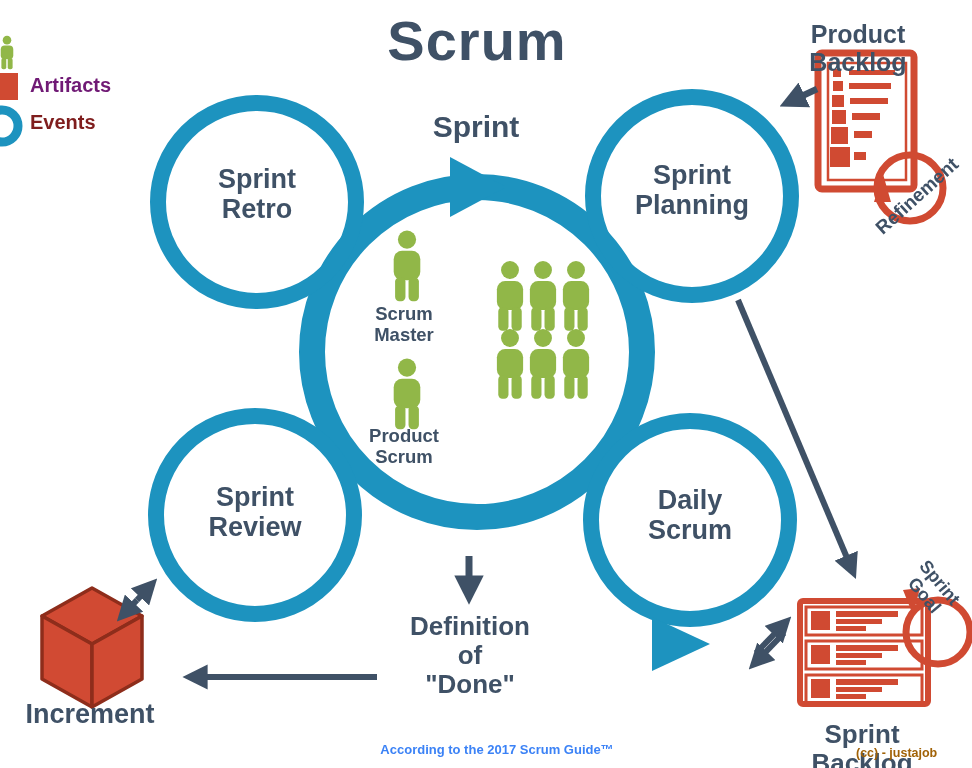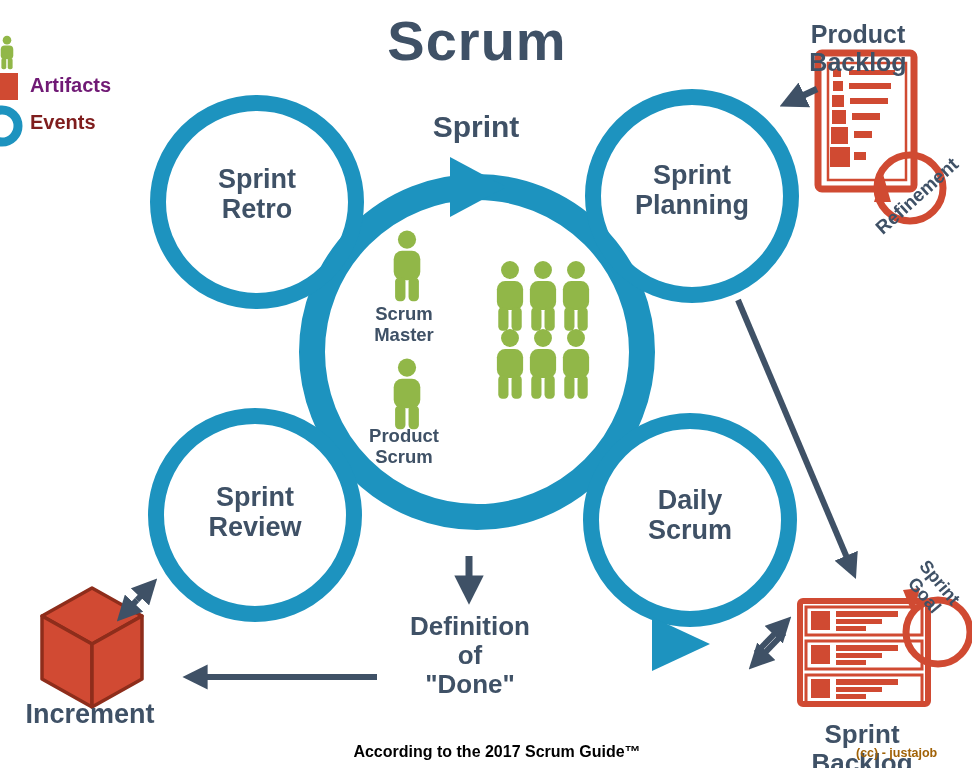--- a/index.html
+++ b/index.html
@@ -157,16 +157,16 @@
   <div class="lbl" style="left:858px;top:20px;font-size:25px;">Product Backlog</div>
   <div class="lbl" style="left:862px;top:720px;font-size:26px;">Sprint Backlog</div>
   <div class="lbl" style="left:90px;top:699px;font-size:27px;">Increment</div>
 
   <div class="lbl rot" style="left:917px;top:196px;font-size:19px;">Refinement</div>
   <div class="lbl rot2" style="left:932px;top:589px;font-size:18px;">Sprint Goal</div>
   <div class="lbl" style="left:470px;top:612px;font-size:26px;">Definition
 of
 "Done"</div>
 
-  <div class="lbl" style="left:497px;top:743px;font-size:16px;color:#000000;">According to the 2017 Scrum Guide™</div>
+  <div class="lbl" style="left:497px;top:743px;font-size:13px;color:#3b82f6;">According to the 2017 Scrum Guide™</div>
   <div class="lbl left teal" style="left:856px;top:746px;font-size:12.5px;">(cc) - justajob</div>
 
 </div>
 
 </body></html>

